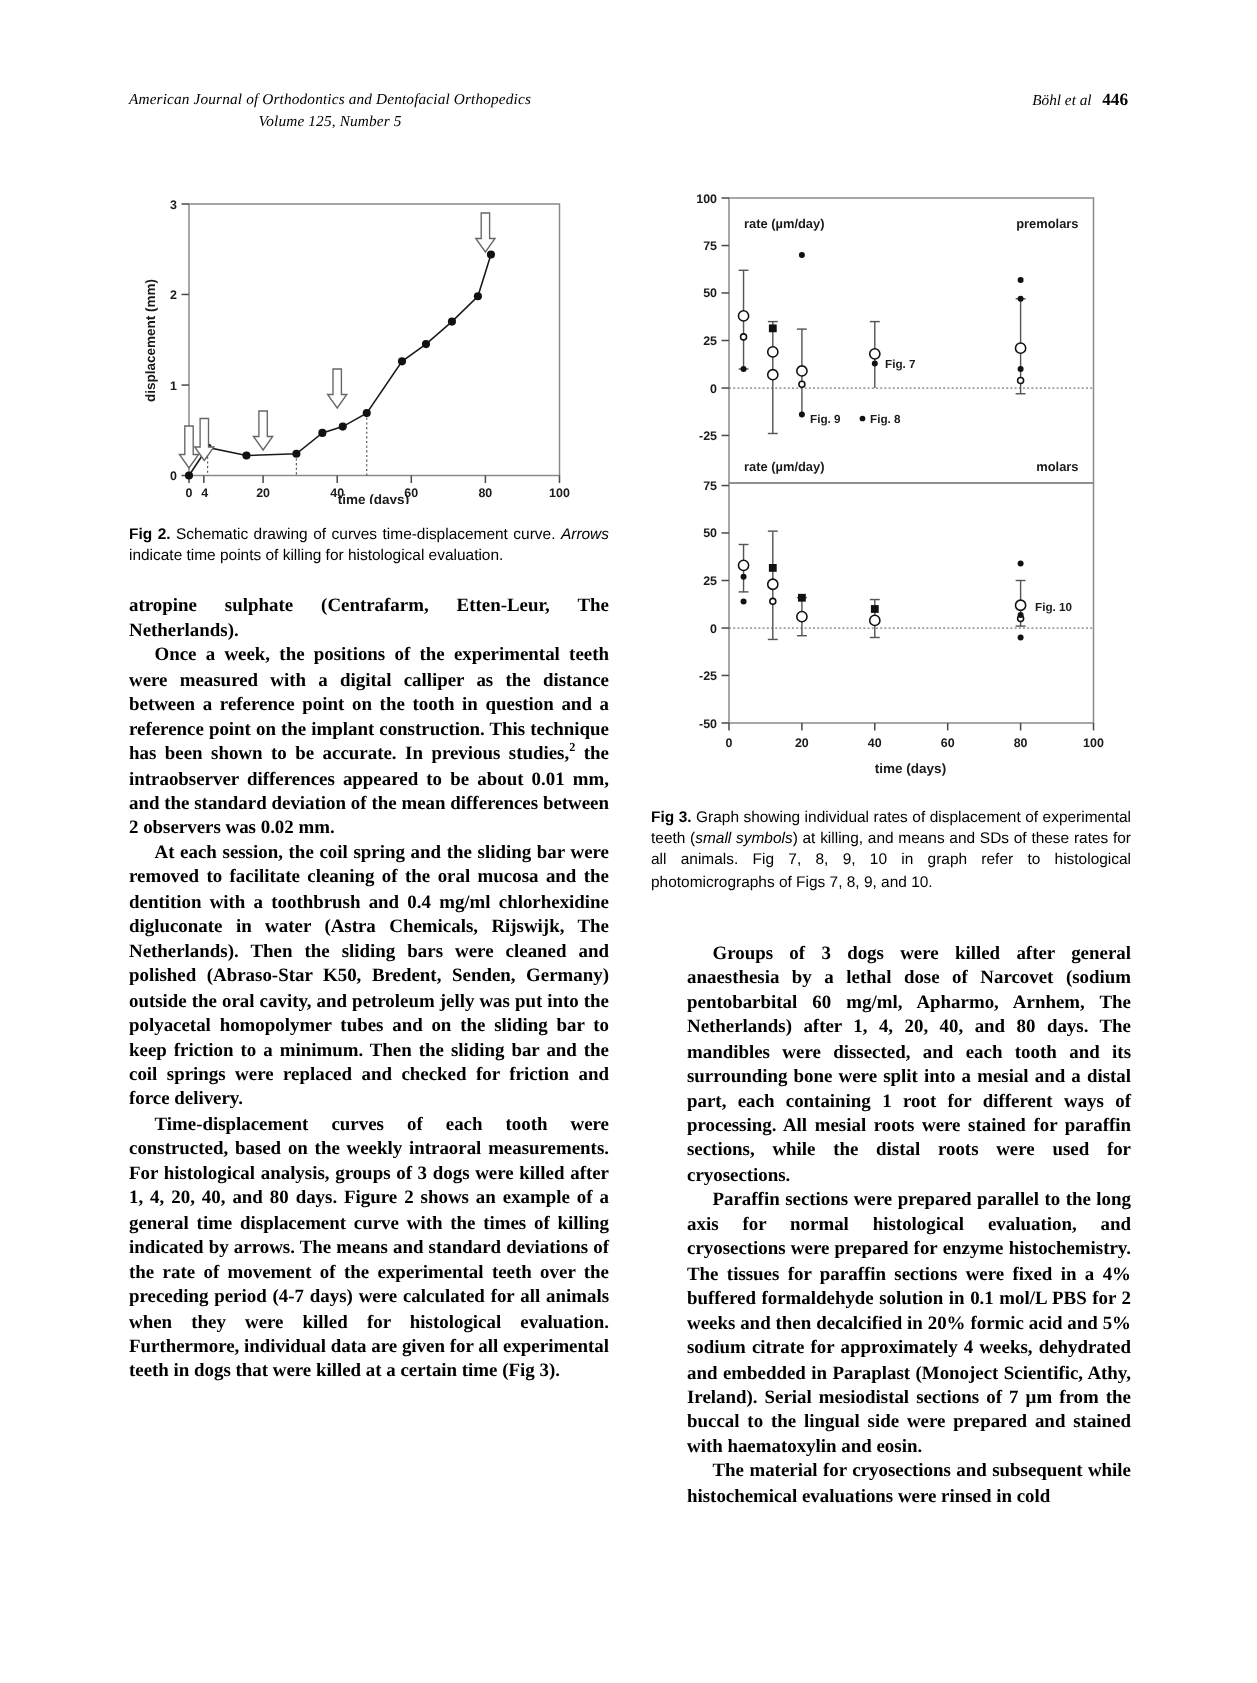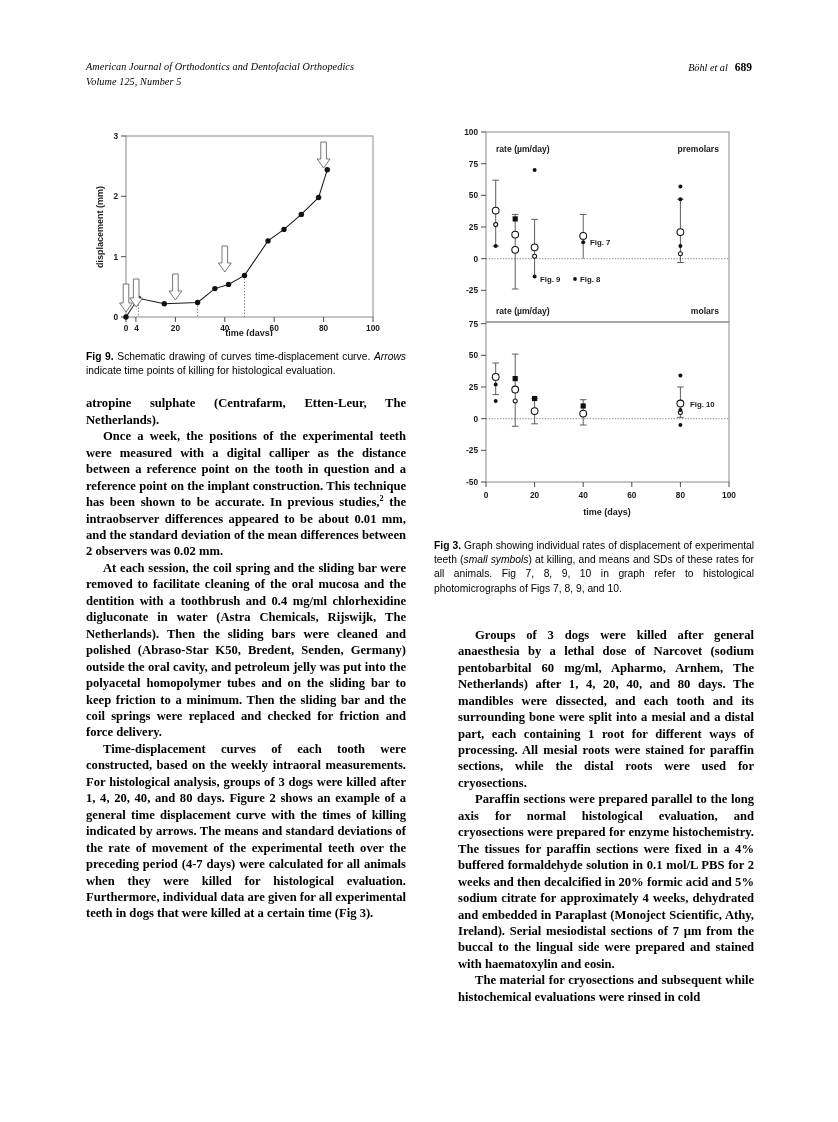--- a/index.html
+++ b/index.html
@@ -33,20 +33,21 @@
   }
   .runhead-left {
     position: absolute;
     left: 0; top: 0;
     font-family: "Liberation Serif", serif;
     font-style: italic;
     font-size: 10.2px;
     line-height: 14.5px;
     letter-spacing: .1px;
     white-space: nowrap;
+    text-align: center;
   }
   .runhead-right {
     position: absolute;
     right: 0; top: 0;
     font-size: 10.2px;
     line-height: 14.5px;
     white-space: nowrap;
   }
   .runhead-right .journal-authors {
     font-style: italic;
@@ -161,21 +162,21 @@
 <body>
 
 <div class="page">
 
   <div class="runhead">
     <div class="runhead-left">
       <div>American Journal of Orthodontics and Dentofacial Orthopedics</div>
       <div>Volume 125, Number 5</div>
     </div>
     <div class="runhead-right">
-      <span class="journal-authors">Böhl et al</span><span class="page-number">689</span>
+      <span class="journal-authors">Böhl et al</span><span class="page-number">446</span>
     </div>
   </div>
 
   <div class="col-left">
 
     <div class="figure-block">
       <svg class="chart-svg" width="320" height="212" viewBox="0 0 320 212">
 
         <rect class="plot-frame" x="40" y="12" width="247" height="181"></rect>
 
@@ -246,21 +247,21 @@
           </g>
           <g>
             <path class="arrow-glyph" d="M234.8,18 h5.6 v17 h3.6 l-6.4,9 l-6.4,-9 h3.6 z"></path>
           </g>
         </g>
 
         <text class="axis-title" x="163" y="212" text-anchor="middle">time (days)</text>
       </svg>
 
       <div class="fig-caption" style="margin-top:14px;">
-        <b>Fig 9.</b><span> Schematic drawing of curves time-displacement curve. </span><i>Arrows</i><span> indicate time points of killing for histological evaluation.</span>
+        <b>Fig 2.</b><span> Schematic drawing of curves time-displacement curve. </span><i>Arrows</i><span> indicate time points of killing for histological evaluation.</span>
       </div>
     </div>
 
     <div class="body-text" style="margin-top:17px;">
       <p>atropine sulphate (Centrafarm, Etten-Leur, The Netherlands).</p>
       <p class="indent"><span>Once a week, the positions of the experimental teeth were measured with a digital calliper as the distance between a reference point on the tooth in question and a reference point on the implant construction. This technique has been shown to be accurate. In previous studies,</span><sup>2</sup><span> the intraobserver differences appeared to be about 0.01 mm, and the standard deviation of the mean differences between 2 observers was 0.02 mm.</span></p>
       <p class="indent">At each session, the coil spring and the sliding bar were removed to facilitate cleaning of the oral mucosa and the dentition with a toothbrush and 0.4 mg/ml chlorhexidine digluconate in water (Astra Chemicals, Rijswijk, The Netherlands). Then the sliding bars were cleaned and polished (Abraso-Star K50, Bredent, Senden, Germany) outside the oral cavity, and petroleum jelly was put into the polyacetal homopolymer tubes and on the sliding bar to keep friction to a minimum. Then the sliding bar and the coil springs were replaced and checked for friction and force delivery.</p>
       <p class="indent">Time-displacement curves of each tooth were constructed, based on the weekly intraoral measurements. For histological analysis, groups of 3 dogs were killed after 1, 4, 20, 40, and 80 days. Figure 2 shows an example of a general time displacement curve with the times of killing indicated by arrows. The means and standard deviations of the rate of movement of the experimental teeth over the preceding period (4-7 days) were calculated for all animals when they were killed for histological evaluation. Furthermore, individual data are given for all experimental teeth in dogs that were killed at a certain time (Fig 3).</p>
     </div>
   </div>

